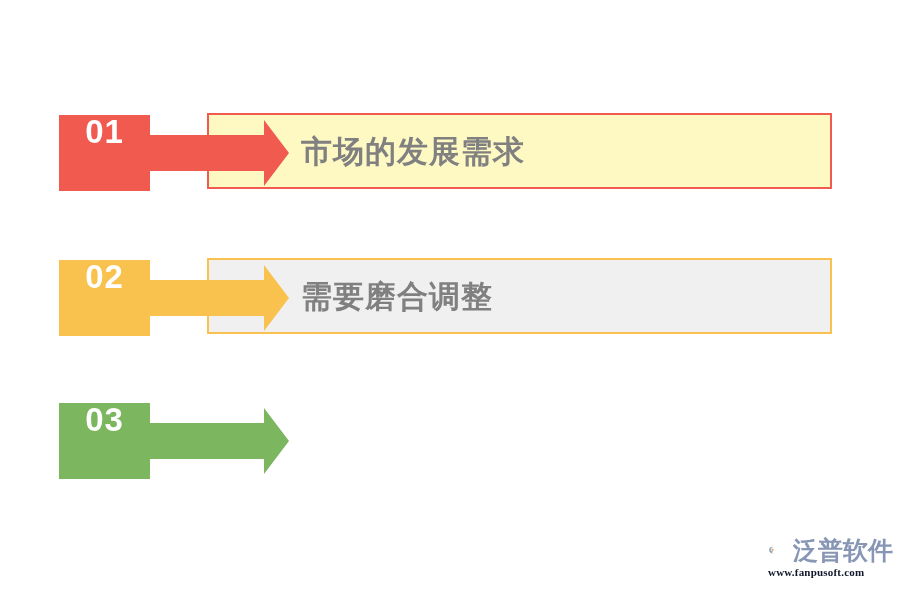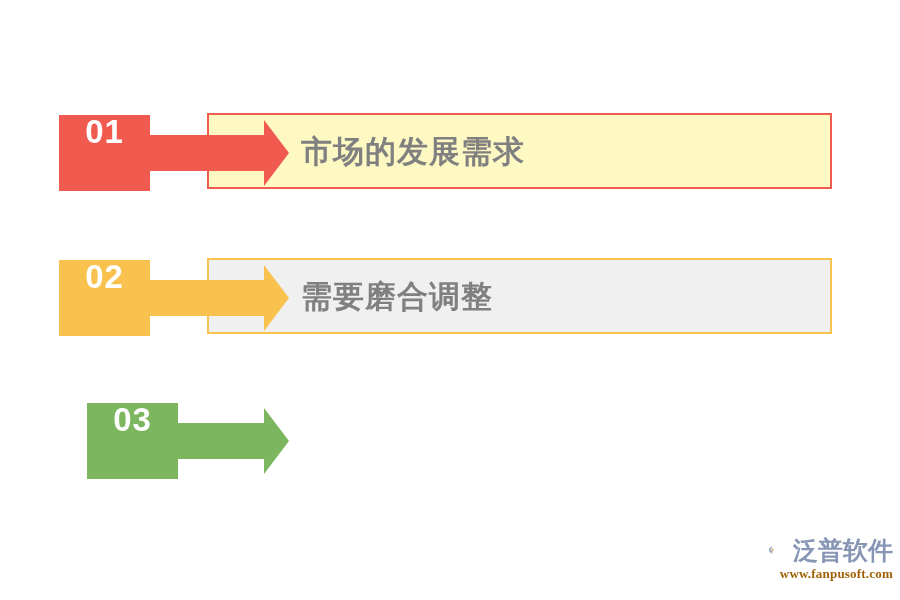--- a/index.html
+++ b/index.html
@@ -102,27 +102,27 @@
     font-size: 25px;
     font-weight: bold;
     color: #8796b5;
     letter-spacing: 0px;
     line-height: 1;
     margin-left: 17px;
     white-space: nowrap;
   }
   .wm-url {
     font-family: "Liberation Serif", "DejaVu Serif", serif;
-    font-size: 13px;
+    font-size: 11px;
     font-weight: bold;
-    color: #a16207;
+    color: #0f172a;
     letter-spacing: 0.2px;
     white-space: nowrap;
     margin-top: -1px;
-    text-align: right;
+    text-align: left;
   }
 </style>
 </head>
 <body style="background: rgb(255, 255, 255);">
 
 <div id="infographic">
 
   <div class="row" id="row-0" style="top: 113px;">
     <div class="panel" id="panel-0" style="border-color: rgb(241, 90, 78); background: #fef9c3;">
       <div class="panel-label" style="color: rgb(128, 128, 128);">市场的发展需求</div>
@@ -150,21 +150,21 @@
       <span class="num-text" style="color: rgb(255, 255, 255);">02</span>
     </div>
   </div>
 
   <div class="row" id="row-2" style="top: 401px;">
 
     <svg class="arrow-svg" viewBox="0 0 145 76" id="arrow-2">
       <polygon points="0,20 120,20 120,5 145,38 120,71 120,56 0,56" id="arrowshape-2" fill="#7CB65E"></polygon>
     </svg>
 
-    <div class="num-block" id="numblock-2" style="background: rgb(124, 182, 94); margin-left: 28px;">
+    <div class="num-block" id="numblock-2" style="background: rgb(124, 182, 94);">
       <span class="num-text" style="color: rgb(255, 255, 255);">03</span>
     </div>
   </div>
 
   <div id="watermark">
     <div class="wm-row">
       <svg width="30" height="30" viewBox="0 0 30 30">
         <path d="M21 4 A12 12 0 1 0 21 26 A9.5 9.5 0 1 1 21 4 Z" fill="#8796b5"></path>
         <path d="M13.5 9 C19 9 22 12.5 22 16.5 L13.5 16.5 Z" fill="#E8A33D"></path>
         <path d="M12 17.8 L20.5 17.8 L12 24.5 Z" fill="#8796b5"></path>

